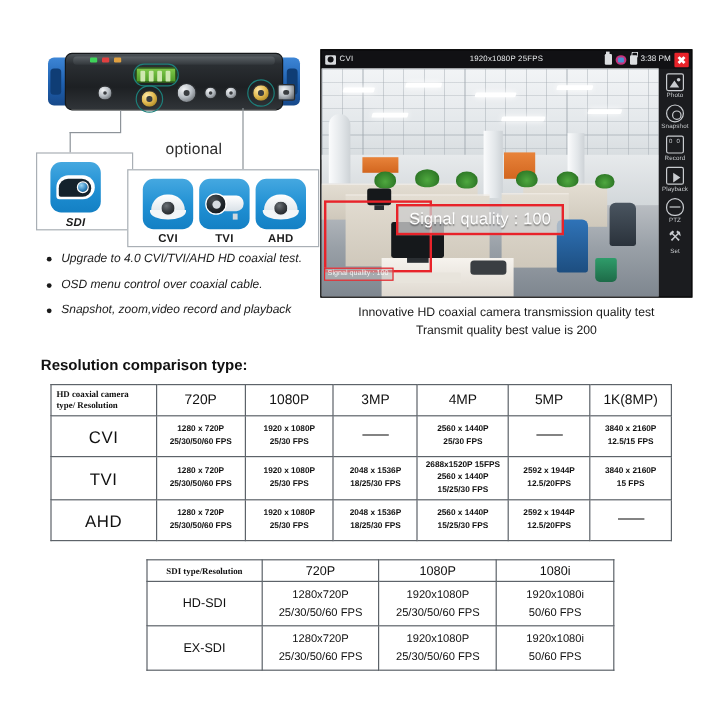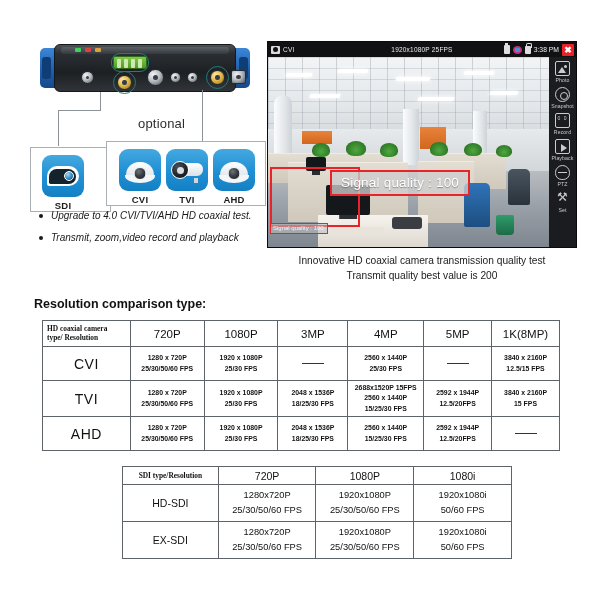--- a/index.html
+++ b/index.html
@@ -450,21 +450,21 @@
     </div>
 
     <div class="lead" style="left:70px; top:54px; width:1px; height:18px;"></div>
     <div class="lead" style="left:28px; top:72px; width:43px; height:1px;"></div>
     <div class="lead" style="left:28px; top:72px; width:1px; height:36px;"></div>
 
     <div class="lead" style="left:172px; top:52px; width:1px; height:56px;"></div>
 
     <div class="optional-label">optional</div>
 
-    <div class="icon-box" style="left:0px; top:109px; width:81px; height:65px;">
+    <div class="icon-box" style="left:0px; top:89px; width:81px; height:65px;font-style:italic;">
       <div class="cam-cell" style="left:11px; top:7px;">
         <div class="cam-tile">
           <div class="eyeglyph">
             <div class="sh"></div>
               <div class="dk"></div>
               <div class="pupil"></div>
           </div>
         </div>
         <div class="cam-label">SDI</div>
       </div>
@@ -502,21 +502,22 @@
               <div class="lens"></div>
             </div>
         </div>
         <div class="cam-label">AHD</div>
       </div>
     </div>
   </div>
 
   <ul id="bullets">
     <li>Upgrade to 4.0 CVI/TVI/AHD  HD coaxial test.</li>
-    <li>Transmit, zoom,video record and playback</li>
+    <li>OSD menu control over coaxial cable.</li>
+    <li>Snapshot, zoom,video record and playback</li>
   </ul>
 
   <div id="monitor">
 
     <div id="statusbar">
       <div class="sb-left">
         <div class="sb-cam"></div>
         <div class="sb-mode">CVI</div>
       </div>
       <div class="sb-center">1920x1080P 25FPS</div>

